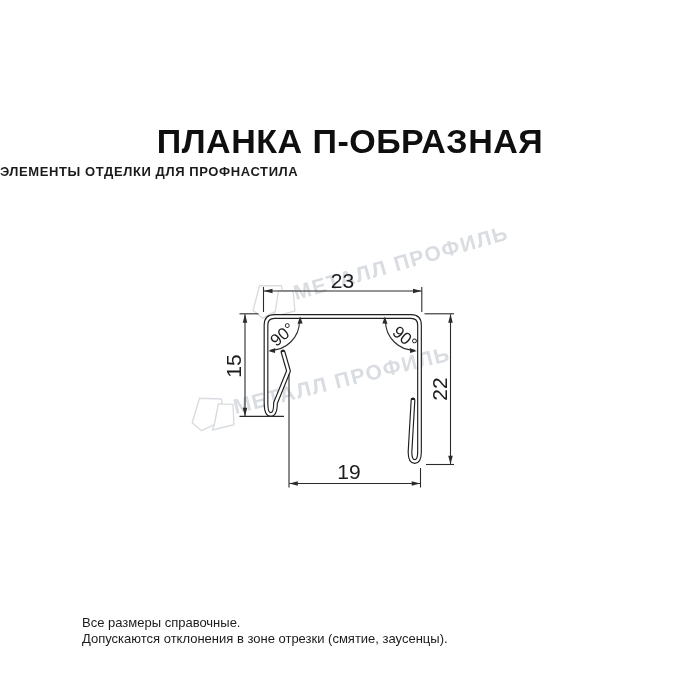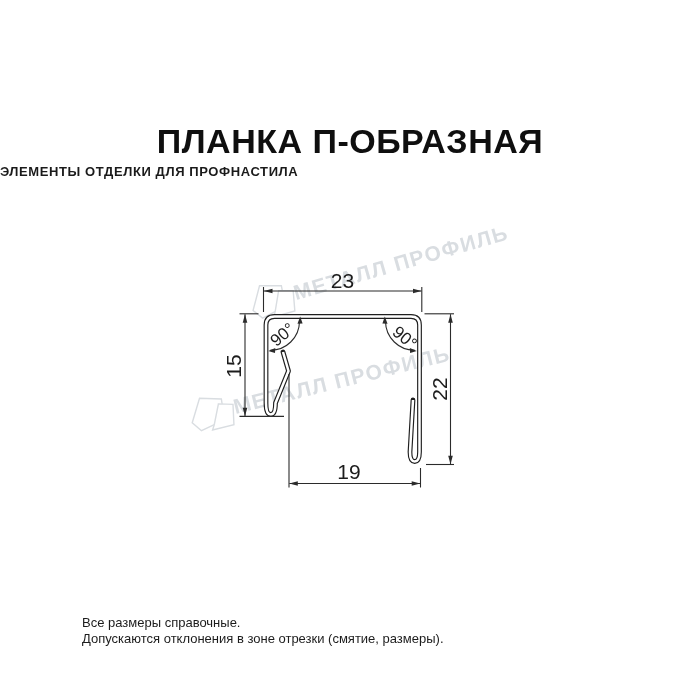--- a/index.html
+++ b/index.html
@@ -108,16 +108,16 @@
     <g>
       <path d="M 385.5 321.5 A 29 29 0 0 0 415 350.2" fill="none" stroke="#2b2b2b" stroke-width="1.1"></path>
       <path d="M 384.8 316.6 L 382.4 323.4 L 387.5 323.8 Z" fill="#2b2b2b"></path>
       <path d="M 416.8 351 L 409.8 348 L 410.1 353.1 Z" fill="#2b2b2b"></path>
     </g>
     <text class="angtxt" transform="translate(401,342) rotate(40)" text-anchor="middle">90°</text>
   </svg>
 
   <div class="footer">
     <div>Все размеры справочные.</div>
-    <div>Допускаются отклонения в зоне отрезки (смятие, размеры).</div>
+    <div>Допускаются отклонения в зоне отрезки (смятие, заусенцы).</div>
   </div>
 
 </div>
 
 </body></html>

